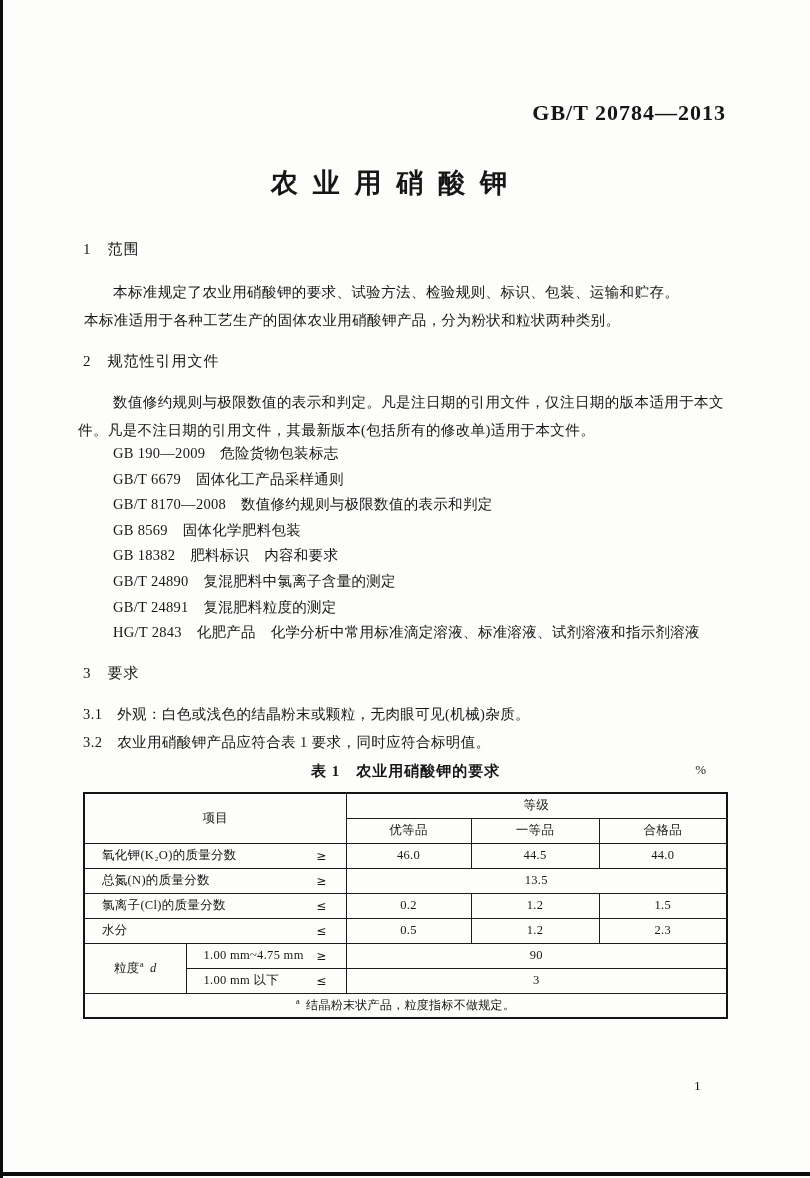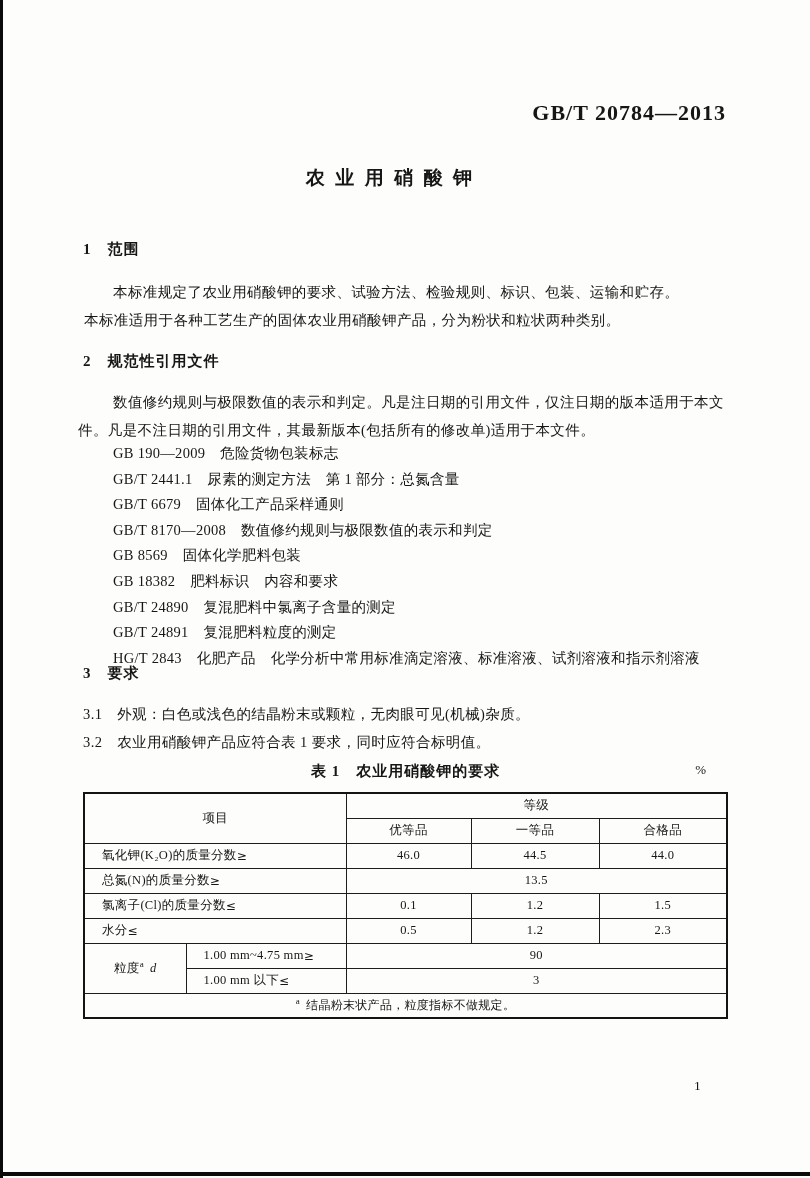--- a/index.html
+++ b/index.html
@@ -15,26 +15,26 @@
   
   .scan-edge-left   { position: absolute; left: 0; top: 0; width: 3px; height: 1178px; background: #0b0b0b; }
   .scan-edge-bottom { position: absolute; left: 0; top: 1172px; width: 810px; height: 4px; background: #0b0b0b; }
 
   .doc-code {
     position: absolute; top: 100px; right: 84px;
     font-size: 22px; font-weight: bold; letter-spacing: 1px;
   }
   .doc-title {
     position: absolute; top: 165px; left: 0; width: 778px;
-    text-align: center; font-size: 19px; font-weight: bold;
+    text-align: center; font-size: 27px; font-weight: bold;
     letter-spacing: 0.55em; text-indent: 0.55em;
   }
   .sec-heading {
     position: absolute; left: 83px;
-    font-size: 15px; font-weight: bold; letter-spacing: 1px;
+    font-size: 15px; font-weight: normal; letter-spacing: 1px;
   }
   .body-line {
     position: absolute; font-size: 14.5px; letter-spacing: 0.4px; white-space: nowrap;
   }
   .refs {
     position: absolute; left: 113px; top: 441px;
     font-size: 14.5px; line-height: 25.6px; letter-spacing: 0.3px;
   }
   .refs .ref-line { white-space: nowrap; }
 
@@ -54,21 +54,21 @@
     font-size: 12.5px;
   }
   table.req-table td {
     border: 1px solid #1d1d1d;
     text-align: center; vertical-align: middle;
     padding: 2px 9px; height: 25px;
     letter-spacing: 0.3px;
   }
   table.req-table { border: 2px solid #141414; }
   td.item-cell { text-align: left; }
-  .cell-flex { display: flex; align-items: center; }
+  .cell-flex { display: flex; justify-content: space-between; align-items: center; }
   .cell-flex .lbl { padding-left: 8px; }
   .cell-flex .sym { padding-right: 10px; font-family: "DejaVu Sans", sans-serif; font-size: 12px; }
   td.grade-head { font-weight: normal; }
   td.footnote-cell { text-align: left; padding: 5px 4px 6px 20px; font-size: 12px; height: 28px; }
   sup.fn { font-size: 9px; vertical-align: super; margin-right: 6px; }
   .gran-label { text-align: center; }
   .ital { font-style: italic; }
 
   .page-num { position: absolute; left: 694px; top: 1078px; font-size: 13.5px; }
 </style>
@@ -87,21 +87,20 @@
   <div class="sec-heading" style="top:240px;">1　范围</div>
   <div class="body-line" style="left:84px; top:311px;">本标准适用于各种工艺生产的固体农业用硝酸钾产品，分为粉状和粒状两种类别。</div>
   <div class="body-line" style="left:113px; top:283px;">本标准规定了农业用硝酸钾的要求、试验方法、检验规则、标识、包装、运输和贮存。</div>
 
   <div class="sec-heading" style="top:352px;">2　规范性引用文件</div>
   <div class="body-line" style="left:113px; top:393px;">数值修约规则与极限数值的表示和判定。凡是注日期的引用文件，仅注日期的版本适用于本文</div>
   <div class="body-line" style="left:78px; top:421px;">件。凡是不注日期的引用文件，其最新版本(包括所有的修改单)适用于本文件。</div>
 
   <div class="refs">
     <div class="ref-line">GB 190—2009　危险货物包装标志</div>
-    <div class="ref-line">GB/T 2441.1　尿素的测定方法　第 1 部分：总氮含量</div>
     <div class="ref-line">GB/T 6679　固体化工产品采样通则</div>
     <div class="ref-line">GB/T 8170—2008　数值修约规则与极限数值的表示和判定</div>
     <div class="ref-line">GB 8569　固体化学肥料包装</div>
     <div class="ref-line">GB 18382　肥料标识　内容和要求</div>
     <div class="ref-line">GB/T 24890　复混肥料中氯离子含量的测定</div>
     <div class="ref-line">GB/T 24891　复混肥料粒度的测定</div>
     <div class="ref-line">HG/T 2843　化肥产品　化学分析中常用标准滴定溶液、标准溶液、试剂溶液和指示剂溶液</div>
   </div>
 
   <div class="sec-heading" style="top:664px;">3　要求</div>
@@ -155,21 +154,21 @@
           <td colspan="3">13.5</td>
         </tr>
 
         <tr>
           <td colspan="2" class="item-cell">
             <span class="cell-flex">
               <span class="lbl">氯离子(Cl)的质量分数</span>
               <span class="sym">≤</span>
             </span>
           </td>
-          <td>0.1</td>
+          <td>0.2</td>
           <td>1.2</td>
           <td>1.5</td>
         </tr>
 
         <tr>
           <td colspan="2" class="item-cell">
             <span class="cell-flex">
               <span class="lbl">水分</span>
               <span class="sym">≤</span>
             </span>

